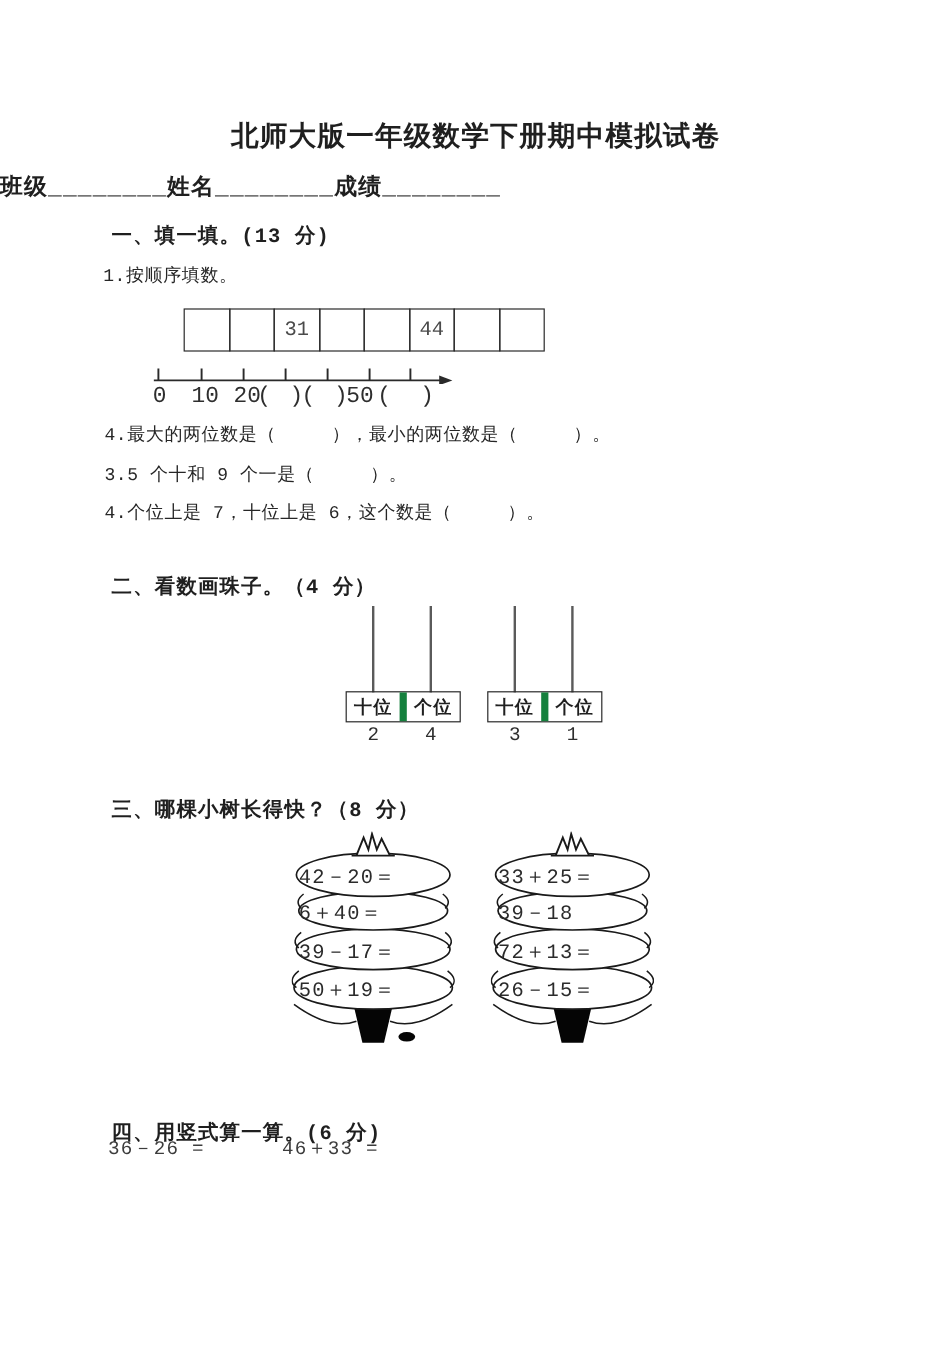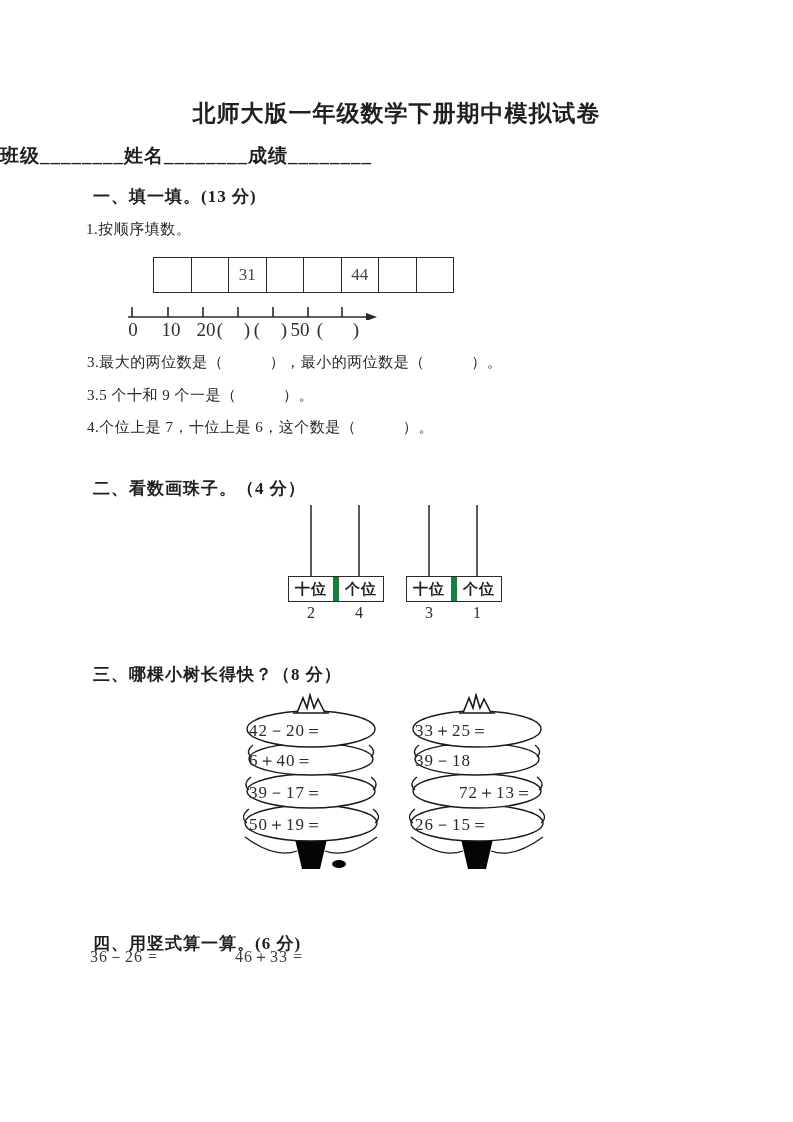--- a/index.html
+++ b/index.html
@@ -5,21 +5,21 @@
   html,body{margin:0;padding:0;background:#e8e8e8;}
   .page{
     position:relative;
     width:793px;height:1122px;
     background:#ffffff;
     margin:0 auto;
     font-family:"Liberation Serif", serif;
     color:#1f1f1f;
     overflow:hidden;
   }
-  .abs{position:absolute;}
+  .abs{position:absolute;font-family:Liberation Mono, monospace;}
 
   
   .doc-title{
     top:98px;left:0;width:793px;
     text-align:center;
     font-size:23px;font-weight:bold;
     letter-spacing:1px;
   }
   .info-line{
     top:143px;left:0;width:793px;
@@ -138,21 +138,21 @@
     <span class="nl-label" style="left:78px;">20</span>
     <span class="nl-label" style="left:92px;">(</span>
     <span class="nl-label" style="left:119px;">)</span>
     <span class="nl-label" style="left:129px;">(</span>
     <span class="nl-label" style="left:156px;">)</span>
     <span class="nl-label" style="left:172px;">50</span>
     <span class="nl-label" style="left:192px;">(</span>
     <span class="nl-label" style="left:228px;">)</span>
   </div>
 
-  <div class="abs q-text" style="top:353px;left:87px;">3.最大的两位数是（　　　），最小的两位数是（　　　）。</div>
+  <div class="abs q-text" style="top:353px;left:87px;">4.最大的两位数是（　　　），最小的两位数是（　　　）。</div>
   <div class="abs q-text" style="top:386px;left:87px;">3.5 个十和 9 个一是（　　　）。</div>
   <div class="abs q-text" style="top:418px;left:87px;">4.个位上是 7，十位上是 6，这个数是（　　　）。</div>
 
   <div class="abs sec-heading" style="top:477px;left:93px;">二、看数画珠子。（4 分）</div>
 
   <div class="abs abacus-wrap">
     <div class="abacus" style="left:0;">
       <div class="rod" style="left:22px;"></div>
       <div class="rod" style="left:70px;"></div>
       <div class="frame">
@@ -212,21 +212,21 @@
       <path d="M8,84 q-9,7 -2,13" fill="none" stroke="#1a1a1a" stroke-width="1.3"></path>
       <path d="M128,84 q9,7 2,13" fill="none" stroke="#1a1a1a" stroke-width="1.3"></path>
       <ellipse cx="68" cy="66" rx="62" ry="16" fill="#fff" stroke="#1a1a1a" stroke-width="1.4"></ellipse>
       <path d="M10,52 q-8,6 -2,12" fill="none" stroke="#1a1a1a" stroke-width="1.3"></path>
       <path d="M126,52 q8,6 2,12" fill="none" stroke="#1a1a1a" stroke-width="1.3"></path>
       <ellipse cx="68" cy="36" rx="64" ry="18" fill="#fff" stroke="#1a1a1a" stroke-width="1.4"></ellipse>
       <path d="M50,20 L86,20 M54,20 L60,5 L64,15 L67,2 L71,15 L75,6 L82,20" fill="#fff" stroke="#1a1a1a" stroke-width="1.6"></path>
     </svg>
     <div class="tier-label" style="top:26px;">33＋25＝</div>
     <div class="tier-label" style="top:56px;">39－18</div>
-    <div class="tier-label" style="top:88px;padding-left:44px;">72＋13＝</div>
+    <div class="tier-label" style="top:88px;">72＋13＝</div>
     <div class="tier-label" style="top:120px;">26－15＝</div>
   </div>
 
   <div class="abs sec-heading" style="top:916px;left:93px;margin-top:16px;">四、用竖式算一算。(6 分)</div>
   <div class="abs problem" style="top:947px;left:90px;">36－26 =</div>
   <div class="abs problem" style="top:947px;left:235px;">46＋33 =</div>
 
 </div>
 
 </body></html>

